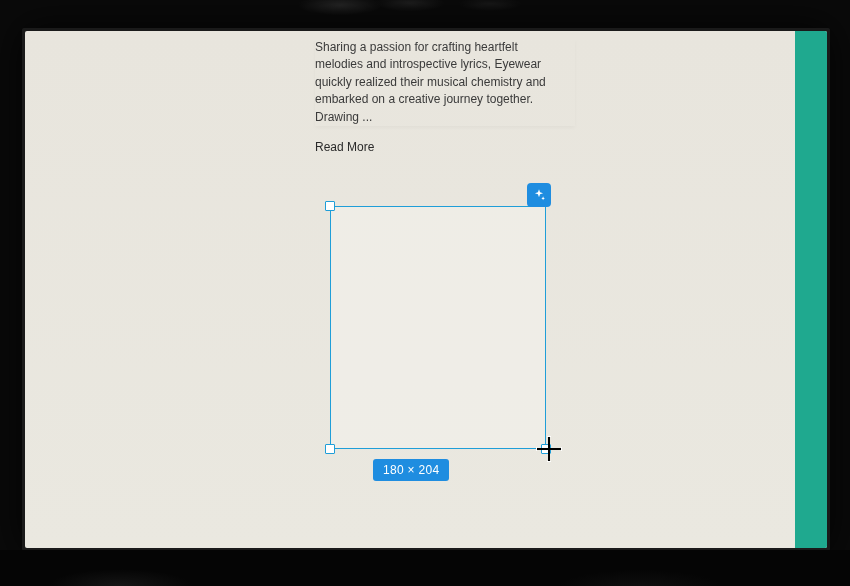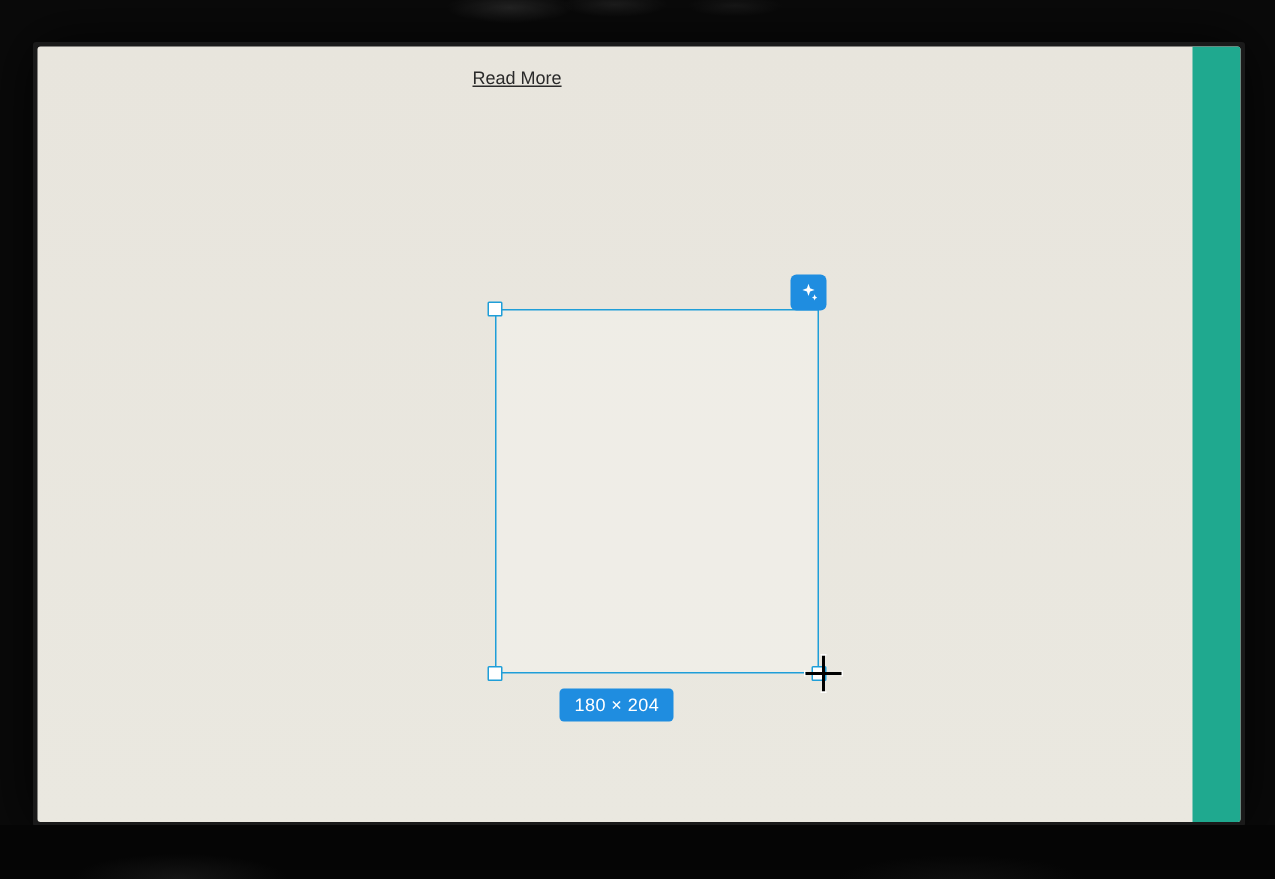--- a/index.html
+++ b/index.html
@@ -54,21 +54,20 @@
       color: #3a3a3a;
       margin-top: 8px;
       padding-right: 6px;
       box-shadow: 0 2px 4px rgba(0,0,0,0.03);
     }
     .read-more {
       display: inline-block;
       margin-top: 14px;
       font-size: 12px;
       color: #2a2a2a;
-      text-decoration: underline;
       cursor: pointer;
     }
     .section-heading {
       font-size: 17px;
       font-weight: 700;
       color: #111;
       margin-top: 30px;
     }
     .selection-box {
       position: absolute;
@@ -146,20 +145,21 @@
 <body>
 
 <div class="stage-lights"></div>
 
 <div class="screen">
   <div class="app-canvas">
 
     <div class="sidebar-accent"></div>
 
     <div class="content-column">
+      <p class="bio-text">Sharing a passion for crafting heartfelt melodies and introspective lyrics, Eyewear quickly realized their musical chemistry and embarked on a creative journey together. Drawing ...</p>
       <a class="read-more">Read More</a>
     </div>
 
     <div class="selection-box">
       <div class="handle h-tl"></div>
       <div class="handle h-bl"></div>
       <div class="handle h-br"></div>
       <div class="sparkle-badge">
         <svg viewBox="0 0 24 24">
             <path d="M12 2l1.8 5.2L19 9l-5.2 1.8L12 16l-1.8-5.2L5 9l5.2-1.8L12 2zm7 12l.9 2.6L22 18l-2.1.9L19 21l-.9-2.1L16 18l2.1-1.4L19 14z"></path>

